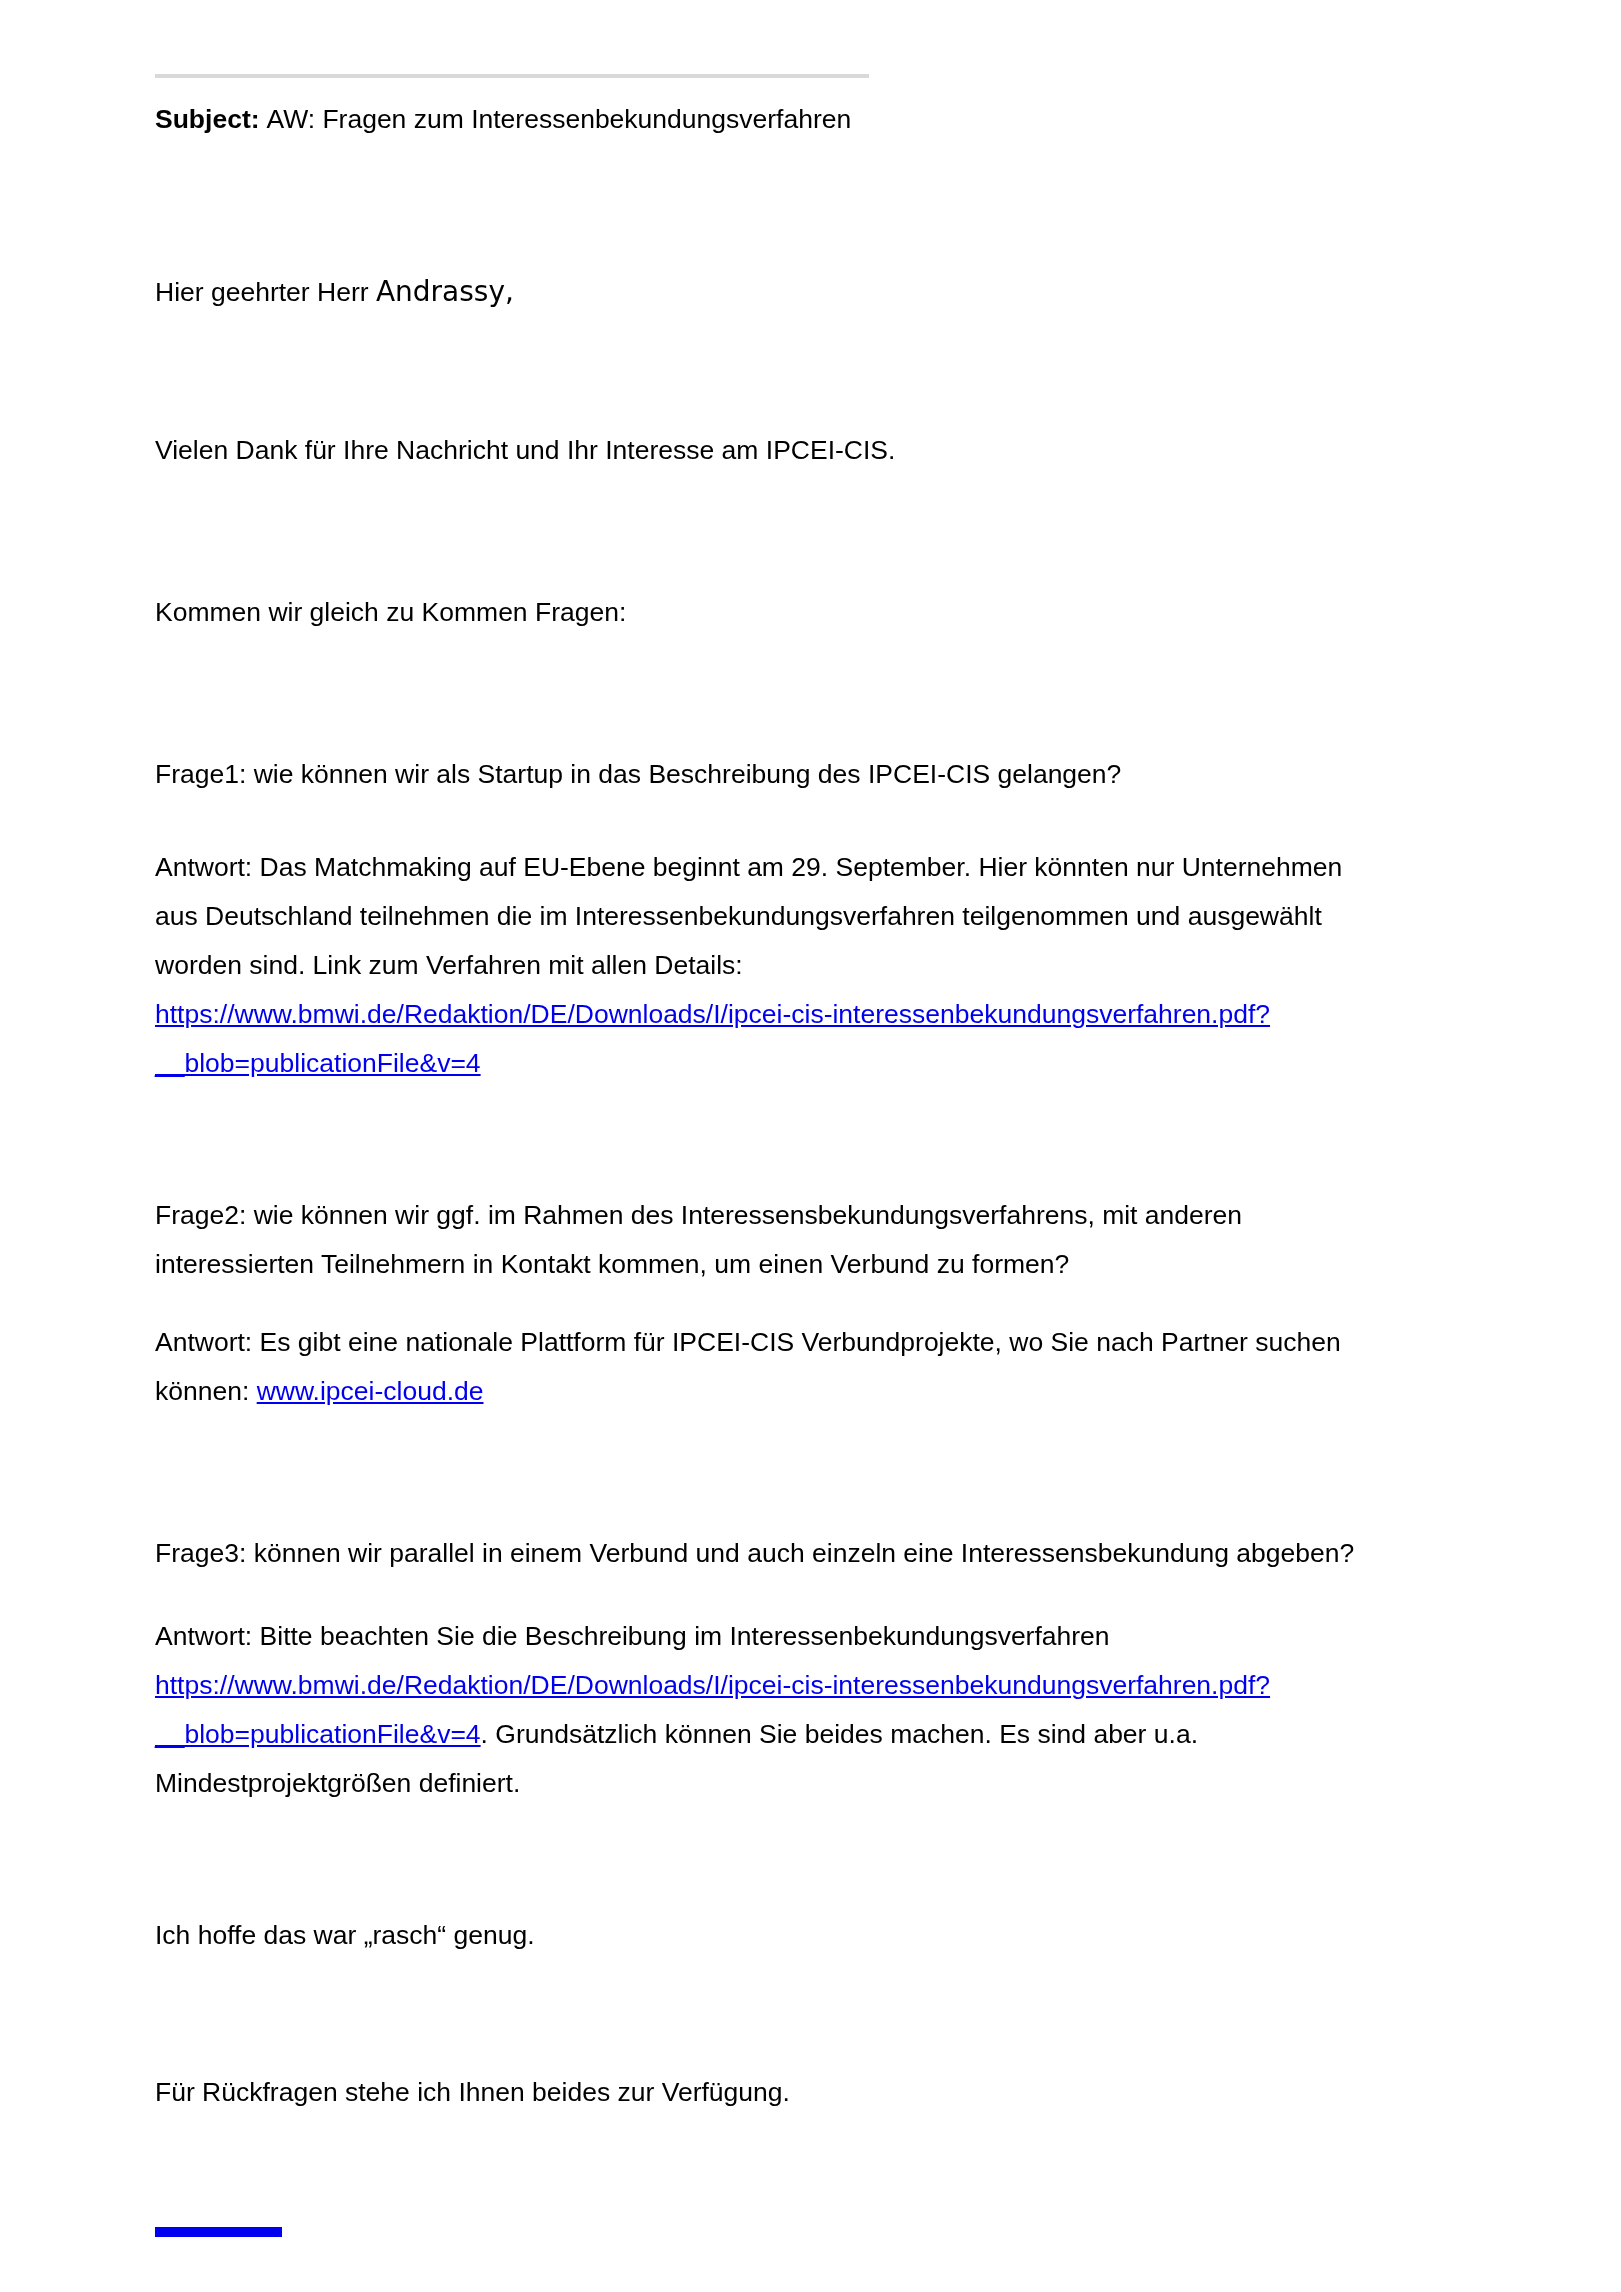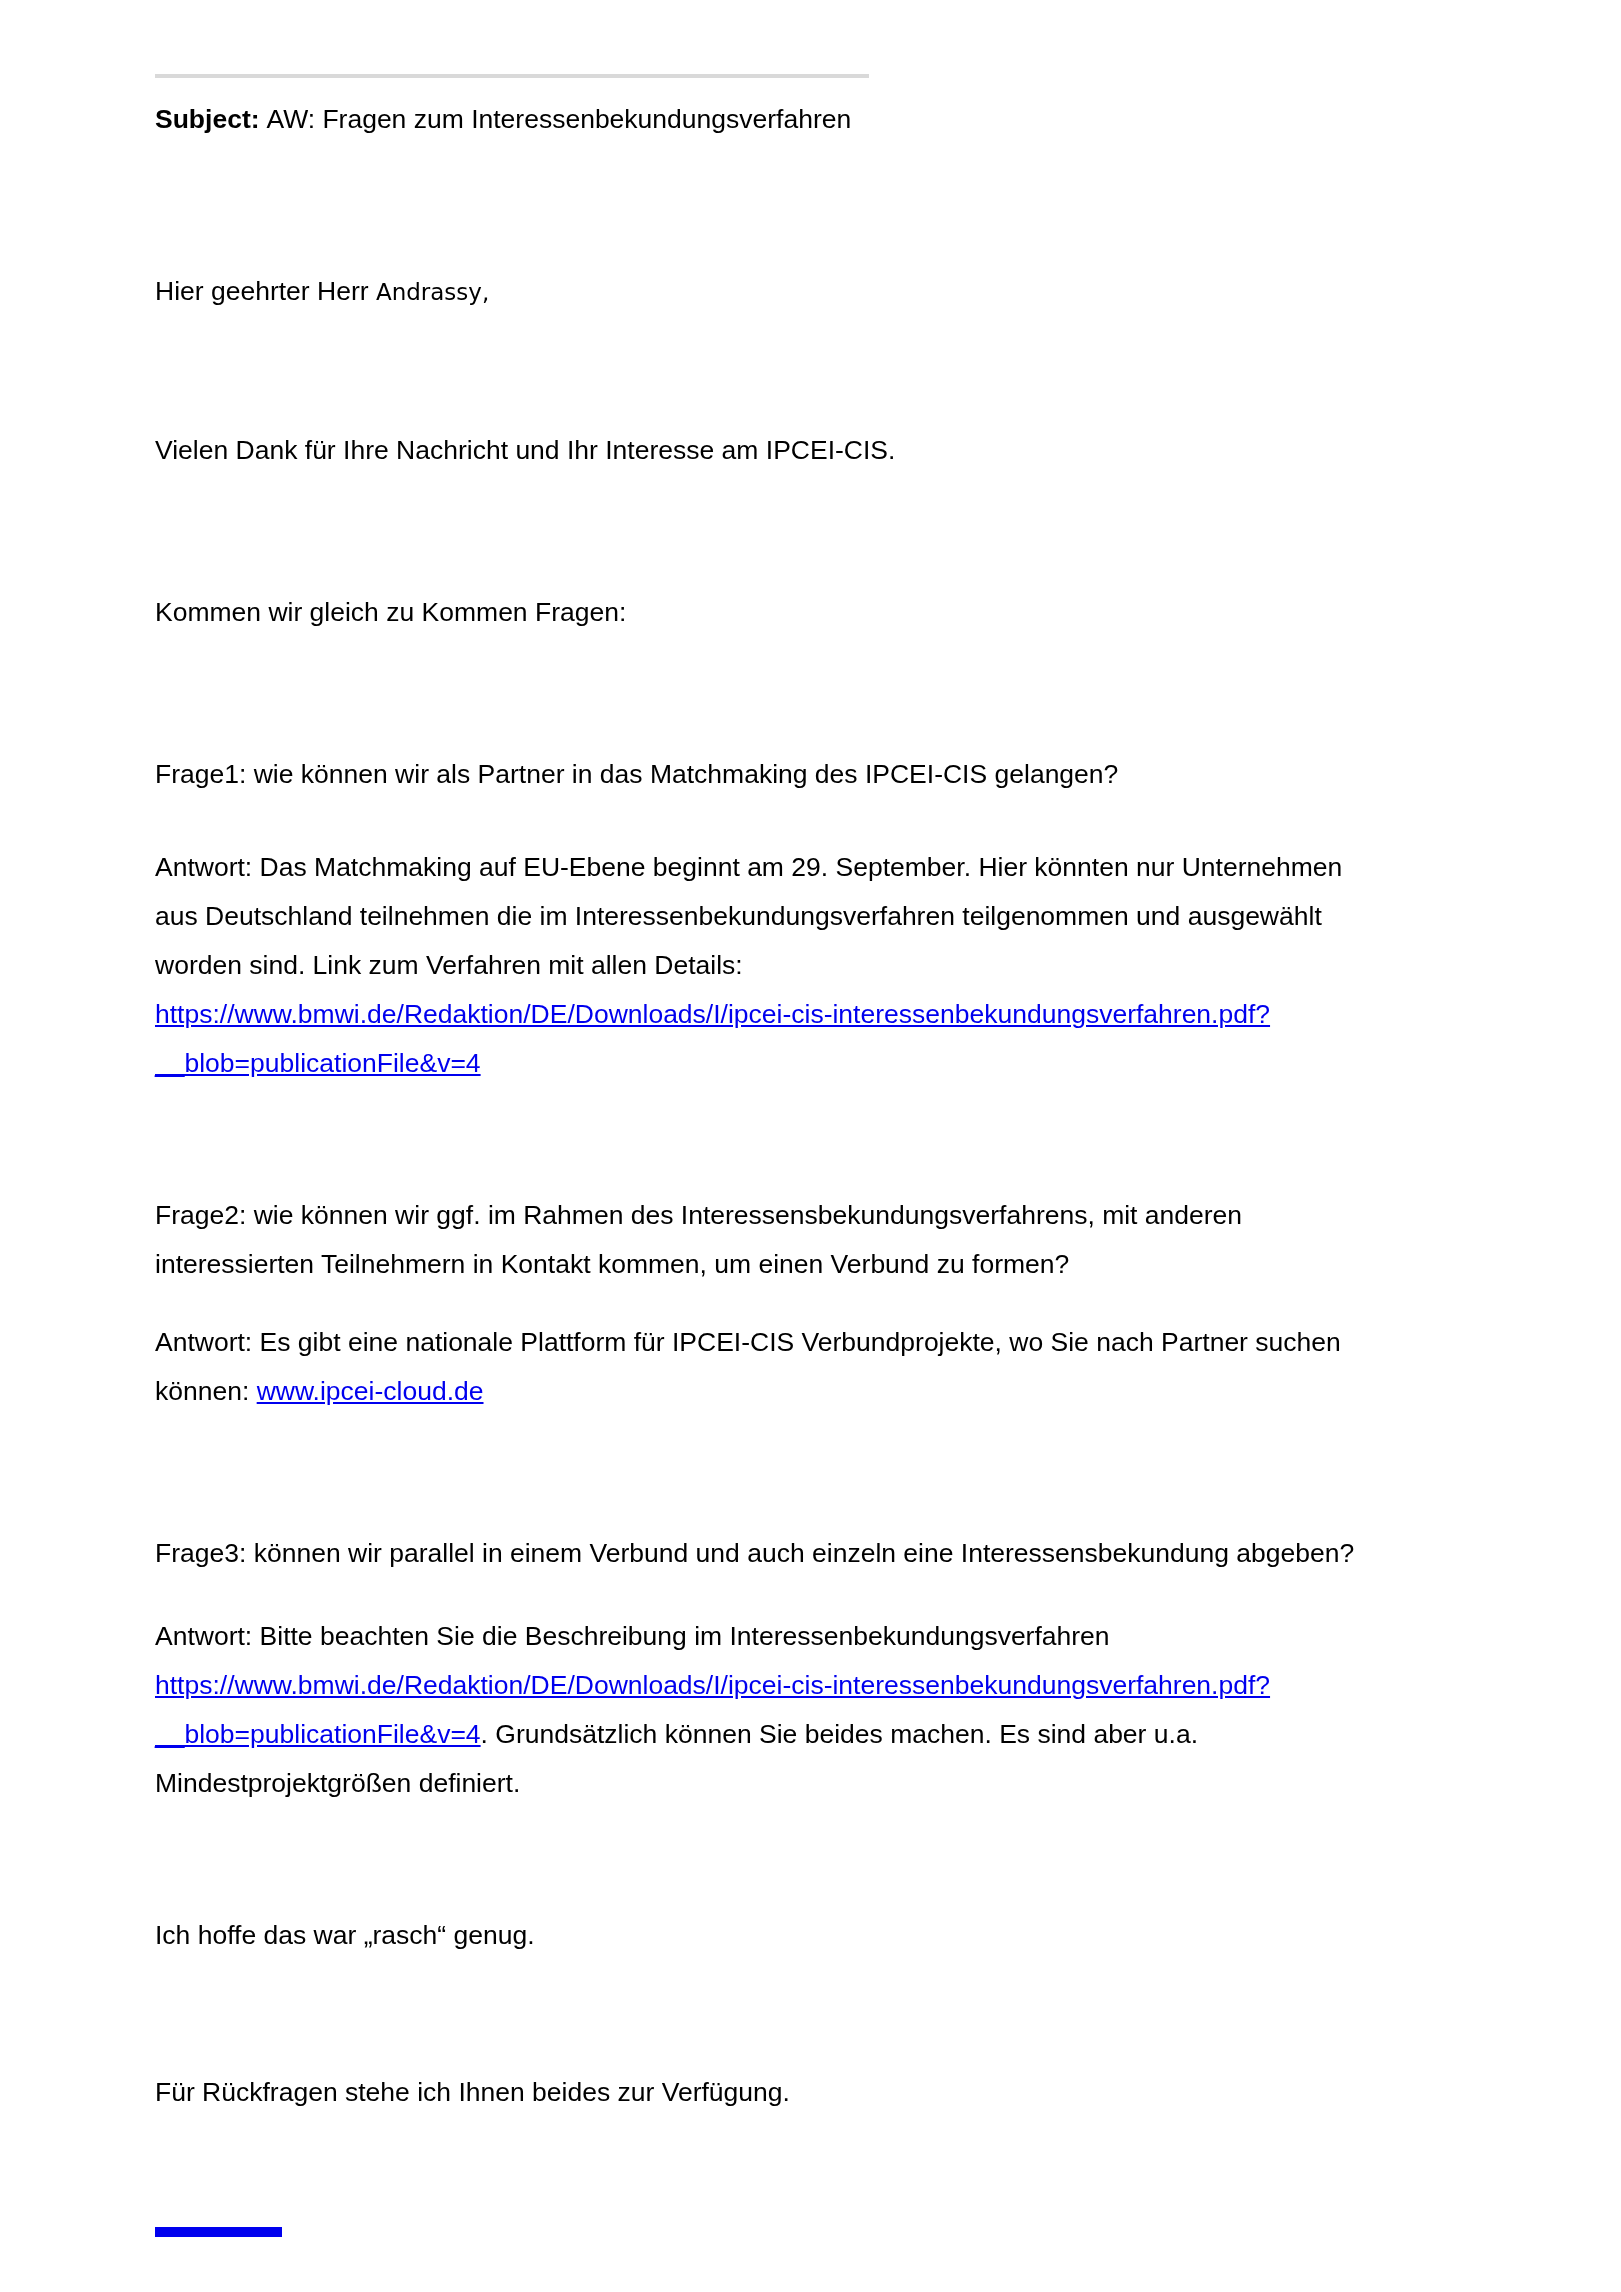--- a/index.html
+++ b/index.html
@@ -36,21 +36,21 @@
   .p-q2        { margin-top: 103px; }
   .p-a2        { margin-top: 29px; }
   .p-q3        { margin-top: 113px; }
   .p-a3        { margin-top: 34px; }
   .p-hope      { margin-top: 103px; }
   .p-closing   { margin-top: 108px; }
   .subject-label { font-weight: bold; }
   .subject-value { margin-left: 6.9px; }
   .greeting-name {
     font-family: "DejaVu Sans", sans-serif;
-    font-size: 23px;
+    font-size: 28px;
   }
   a.doc-link {
     color: var(--link-color, #0000ee);
     text-decoration: underline;
     cursor: pointer;
     word-break: break-all;
   }
   .cutoff-link-fragment {
     position: absolute;
     left: 155px;
@@ -69,21 +69,21 @@
     <div class="divider"></div>
 
     <p class="p-subject"><span class="subject-label">Subject:</span><span class="subject-value">AW: Fragen zum Interessenbekundungsverfahren</span></p>
 
     <p class="p-greeting"><span>Hier geehrter Herr </span><span class="greeting-name">Andrassy,</span></p>
 
     <p class="p-thanks">Vielen Dank für Ihre Nachricht und Ihr Interesse am IPCEI-CIS.</p>
 
     <p class="p-intro">Kommen wir gleich zu Kommen Fragen:</p>
 
-    <p class="p-q1">Frage1: wie können wir als Partner in das Matchmaking des IPCEI-CIS gelangen?</p>
+    <p class="p-q1">Frage1: wie können wir als Startup in das Beschreibung des IPCEI-CIS gelangen?</p>
 
     <p class="p-a1"><span>Antwort: Das Matchmaking auf EU-Ebene beginnt am 29. September. Hier könnten nur Unternehmen</span><br><span>aus Deutschland teilnehmen die im Interessenbekundungsverfahren teilgenommen und ausgewählt</span><br><span>worden sind. Link zum Verfahren mit allen Details:</span><br><a class="doc-link"><span>https://www.bmwi.de/Redaktion/DE/Downloads/I/ipcei-cis-interessenbekundungsverfahren.pdf?</span><br><span>__blob=publicationFile&amp;v=4</span></a></p>
 
     <p class="p-q2"><span>Frage2: wie können wir ggf. im Rahmen des Interessensbekundungsverfahrens, mit anderen</span><br><span>interessierten Teilnehmern in Kontakt kommen, um einen Verbund zu formen?</span></p>
 
     <p class="p-a2"><span>Antwort: Es gibt eine nationale Plattform für IPCEI-CIS Verbundprojekte, wo Sie nach Partner suchen</span><br><span>können: </span><a class="doc-link">www.ipcei-cloud.de</a></p>
 
     <p class="p-q3">Frage3: können wir parallel in einem Verbund und auch einzeln eine Interessensbekundung abgeben?</p>
 
     <p class="p-a3"><span>Antwort: Bitte beachten Sie die Beschreibung im Interessenbekundungsverfahren</span><br><a class="doc-link"><span>https://www.bmwi.de/Redaktion/DE/Downloads/I/ipcei-cis-interessenbekundungsverfahren.pdf?</span><br><span>__blob=publicationFile&amp;v=4</span></a><span>. Grundsätzlich können Sie beides machen. Es sind aber u.a.</span><br><span>Mindestprojektgrößen definiert.</span></p>

